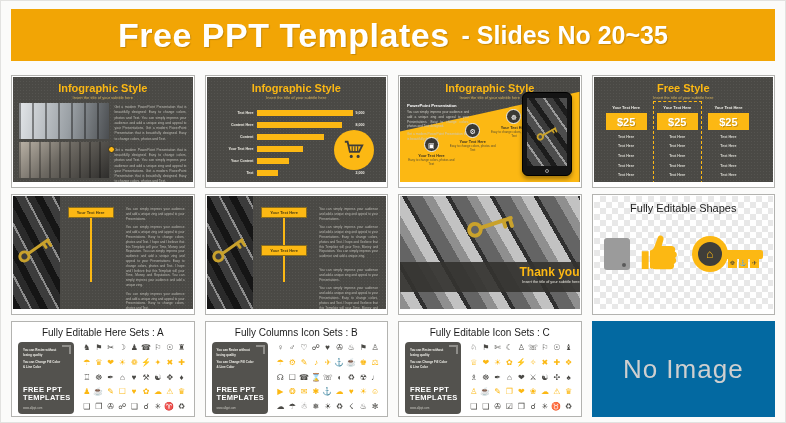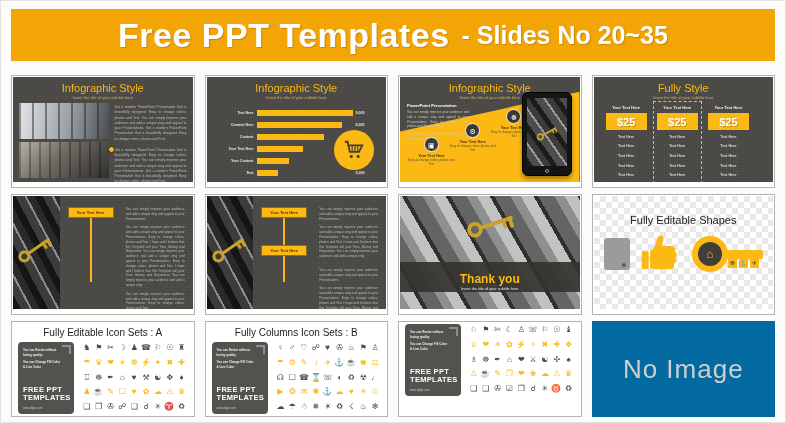--- a/index.html
+++ b/index.html
@@ -7,21 +7,21 @@
 body{font-family:"Liberation Sans",sans-serif;background:#fff}
 .page{width:786px;height:423px;background:#fbfbfa;border:1px solid #e2e2e0;padding:8px 10px 7px}
 .banner{height:52px;background:var(--banner,#F2A505);display:flex;align-items:center;justify-content:center;gap:12px;margin-bottom:14px}
 .banner-title{font-size:34px;font-weight:bold;color:#fff;letter-spacing:.5px;text-shadow:1px 1px 1px rgba(0,0,0,.18)}
 .banner-sub{font-size:25px;font-weight:bold;color:#fff;text-shadow:1px 1px 1px rgba(0,0,0,.18)}
 .grid{display:grid;grid-template-columns:repeat(4,1fr);grid-template-rows:113px 121px 96px;column-gap:10px;row-gap:6px}
 .cell{background:#fff;border:1px solid #b3b3b0;padding:1px 1px 5px;overflow:hidden}
 .cell>.slide{height:100%}
 .slide{position:relative;width:100%;overflow:hidden}
 .slide.dark{background-color:var(--slide_bg,#4A4945);background-image:radial-gradient(rgba(255,255,255,.06) .5px,transparent .6px);background-size:3px 3px}
-.s-title{color:var(--accent,#FCB813);font-weight:normal;font-size:11px;text-align:center;padding-top:5px}
+.s-title{color:var(--accent,#FCB813);font-weight:bold;font-size:11px;text-align:center;padding-top:5px}
 .s-sub{color:#d7b35c;font-size:4px;text-align:center;margin-top:1px}
 
 .ip-body{position:absolute;left:6px;right:6px;top:26px;bottom:4px;display:flex;gap:5px}
 .ip-photos{width:54%;display:flex;flex-direction:column;gap:3px}
 .photo{flex:1}
 .photo1{background:repeating-linear-gradient(90deg,rgba(25,25,25,.45) 0 2px,rgba(255,255,255,0) 2px 13px),linear-gradient(100deg,#e3e6e9 0%,#9aa0a5 55%,#4a4d50 100%)}
 .photo2{background:repeating-linear-gradient(90deg,rgba(0,0,0,.28) 0 2px,transparent 2px 10px),linear-gradient(135deg,#b9b1a5 0%,#6d6962 45%,#2f2e2c 100%)}
 .ip-texts{flex:1;display:flex;flex-direction:column;padding-top:2px}
 .ip-texts p{font-size:3.4px;line-height:1.55;color:#bdbcb5;text-align:justify;margin-bottom:6px}
 .ip-dot{position:absolute;left:53%;top:57%;width:7px;height:7px;border-radius:50%;background:var(--accent,#FCB813);border:1px solid #2e2d2a}
@@ -65,26 +65,26 @@
 .col-left{width:54px;position:relative;flex:none}
 .yth-box{position:absolute;left:0;width:46px;background:var(--accent,#FCB813);border:1px solid #8a6d1d;color:#4a3c11;font-size:4px;font-weight:bold;text-align:center;padding:2px 0}
 .yth-box.b1{top:0}.yth-box.b2{top:48%}
 .v-line{position:absolute;left:22px;top:10px;bottom:4px;width:2px;background:var(--accent,#FCB813)}
 .col-texts{flex:1;padding-left:4px}
 .col-texts p{font-size:3.2px;line-height:1.5;color:#bdbcb5;text-align:justify;margin-bottom:4px}
 .col-texts .group{margin-bottom:9px}
 
 .thank-slide{background:repeating-linear-gradient(60deg,#8f8f8f 0 9px,#c2c2c2 9px 20px,#2f2f2f 20px 24px,#646464 24px 38px)}
 .thank-key{position:absolute;left:36%;top:16%;transform:rotate(-18deg)}
-.thank-band{position:absolute;left:0;right:0;top:58%;height:27%;background:rgba(52,51,48,.92);text-align:center;padding-top:10px}
+.thank-band{position:absolute;left:0;right:0;top:58%;height:27%;background:rgba(52,51,48,.92);text-align:right;padding-top:3px}
 .thank-band .t{color:var(--accent,#FCB813);font-size:12px;font-weight:bold}
 .thank-band .s{color:#e8e6de;font-size:3.8px;margin-top:1px}
 
 .shapes-slide{background-color:#fff;background-image:linear-gradient(45deg,#e8e8e8 25%,transparent 25%,transparent 75%,#e8e8e8 75%),linear-gradient(45deg,#e8e8e8 25%,transparent 25%,transparent 75%,#e8e8e8 75%);background-size:12px 12px;background-position:0 0,6px 6px}
-.shapes-title{font-size:11px;color:#222;text-align:center;padding-top:18px}
+.shapes-title{font-size:11px;color:#222;text-align:center;padding-top:6px}
 .shapes-row{position:absolute;left:10px;right:10px;top:36px;display:flex;align-items:center;gap:5px}
 .tablet{width:26px;height:32px;background:#9b9b9b;border-radius:3px;position:relative;flex:none}
 .tablet::after{content:"";position:absolute;right:4px;bottom:3px;width:4px;height:4px;border-radius:50%;background:#5a5a5a}
 .thumb{flex:none}
 .key-shape{display:flex;align-items:center;flex:1;position:relative}
 .key-bow{width:36px;height:36px;border-radius:50%;background:var(--accent,#FCB813);display:flex;align-items:center;justify-content:center;flex:none}
 .key-bow .inner{width:24px;height:24px;border-radius:50%;background:#3f3e39;color:var(--accent,#FCB813);font-size:12px;line-height:24px;text-align:center}
 .key-shaft{height:9px;background:var(--accent,#FCB813);flex:1;margin-left:-2px;border-radius:0 2px 2px 0;position:relative}
 .key-teeth{position:absolute;right:4px;top:9px;display:flex;gap:2px}
 .key-teeth span{width:9px;height:9px;background:var(--accent,#FCB813);color:#3f3e39;font-size:6px;line-height:9px;text-align:center}
@@ -230,21 +230,21 @@
               </g>
             </svg>
           </div>
           <div class="home"></div>
         </div>
       </div>
     </div>
 
     <div class="cell">
       <div class="slide dark">
-        <div class="s-title">Fully Style</div>
+        <div class="s-title">Free Style</div>
         <div class="s-sub">Insert the title of your subtitle here</div>
         <div class="price-cols" id="price-cols">
             <div class="price-col">
               <div class="price-header">Your Text Here</div>
               <div class="price-box">$25</div>
               <div class="price-row">Text Here</div>
               <div class="price-row">Text Here</div>
               <div class="price-row">Text Here</div>
               <div class="price-row">Text Here</div>
               <div class="price-row">Text Here</div>
@@ -369,21 +369,21 @@
                 <span>⚓</span>
                 <span>✈</span>
               </div>
             </div>
           </div>
         </div>
       </div>
     </div>
 
     <div class="cell icon-cell">
-      <div class="iconset-title">Fully Editable Icon Sets : A</div>
+      <div class="iconset-title">Fully Editable Here Sets : A</div>
       <div class="iconset-body">
         <div class="ppt-card">
           <div class="corner"></div>
           <div class="c1">You can Resize without losing quality</div>
           <div class="c2">You can Change Fill Color &amp; Line Color</div>
           <div class="brand">FREE PPT TEMPLATES</div>
           <div class="url">www.allppt.com</div>
         </div>
         <div class="icon-grid" id="icons-a">
             <span class="icon ic-dark">♞</span>
@@ -489,20 +489,21 @@
             <span class="icon ic-dark">☀</span>
             <span class="icon ic-dark">♻</span>
             <span class="icon ic-dark">☇</span>
             <span class="icon ic-dark">♨</span>
             <span class="icon ic-dark">✻</span>
           </div>
       </div>
     </div>
 
     <div class="cell icon-cell">
+      <div class="iconset-title">Fully Editable Icon Sets : C</div>
       <div class="iconset-body">
         <div class="ppt-card">
           <div class="corner"></div>
           <div class="c1">You can Resize without losing quality</div>
           <div class="c2">You can Change Fill Color &amp; Line Color</div>
           <div class="brand">FREE PPT TEMPLATES</div>
           <div class="url">www.allppt.com</div>
         </div>
         <div class="icon-grid" id="icons-c">
             <span class="icon ic-dark">♘</span>

